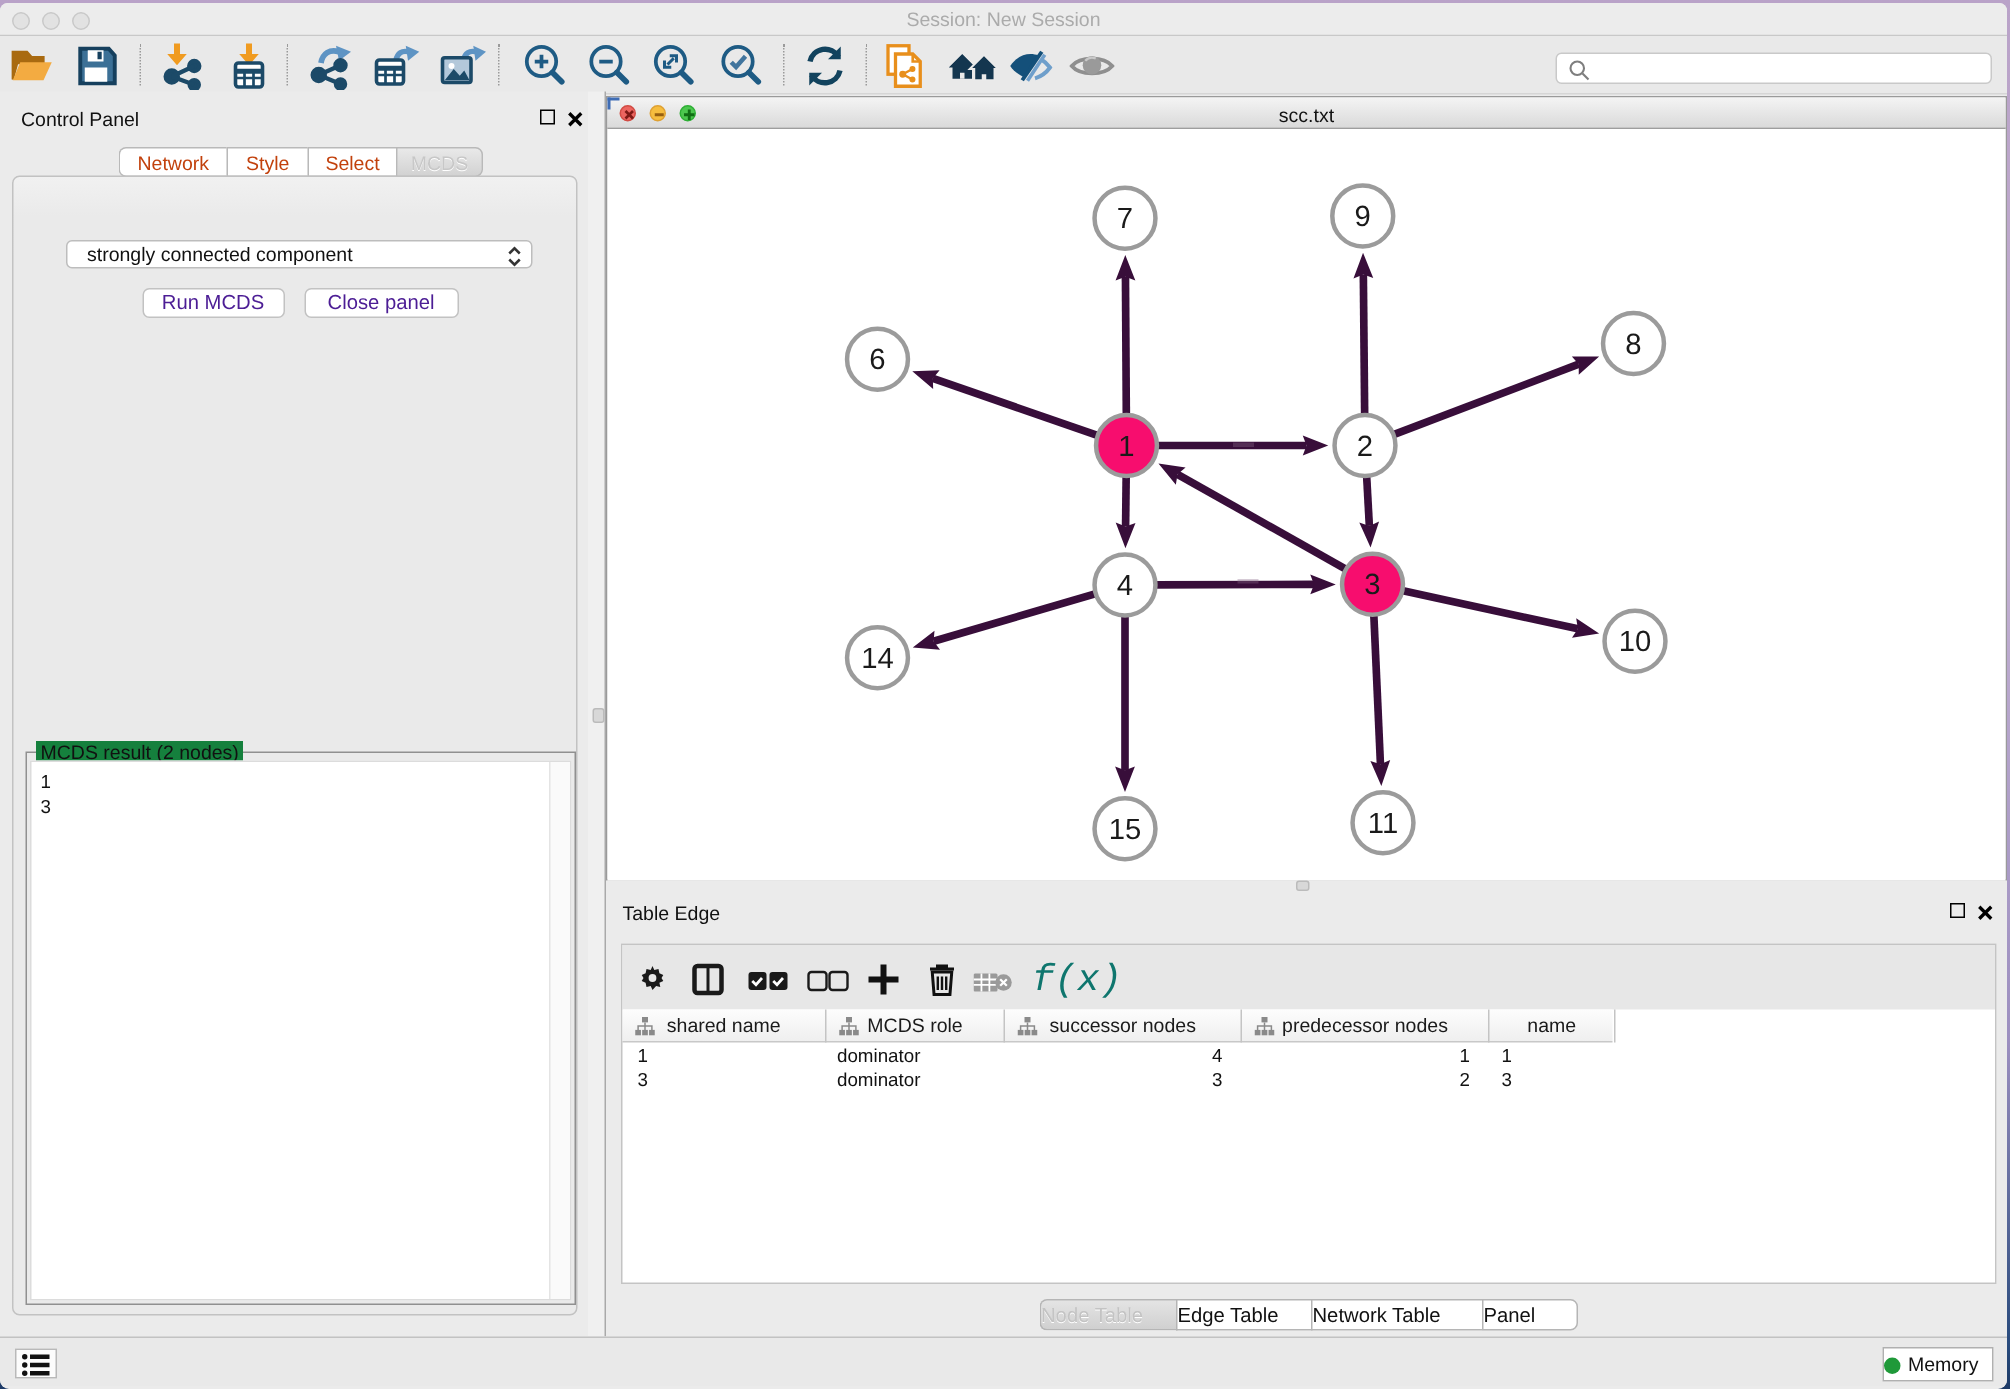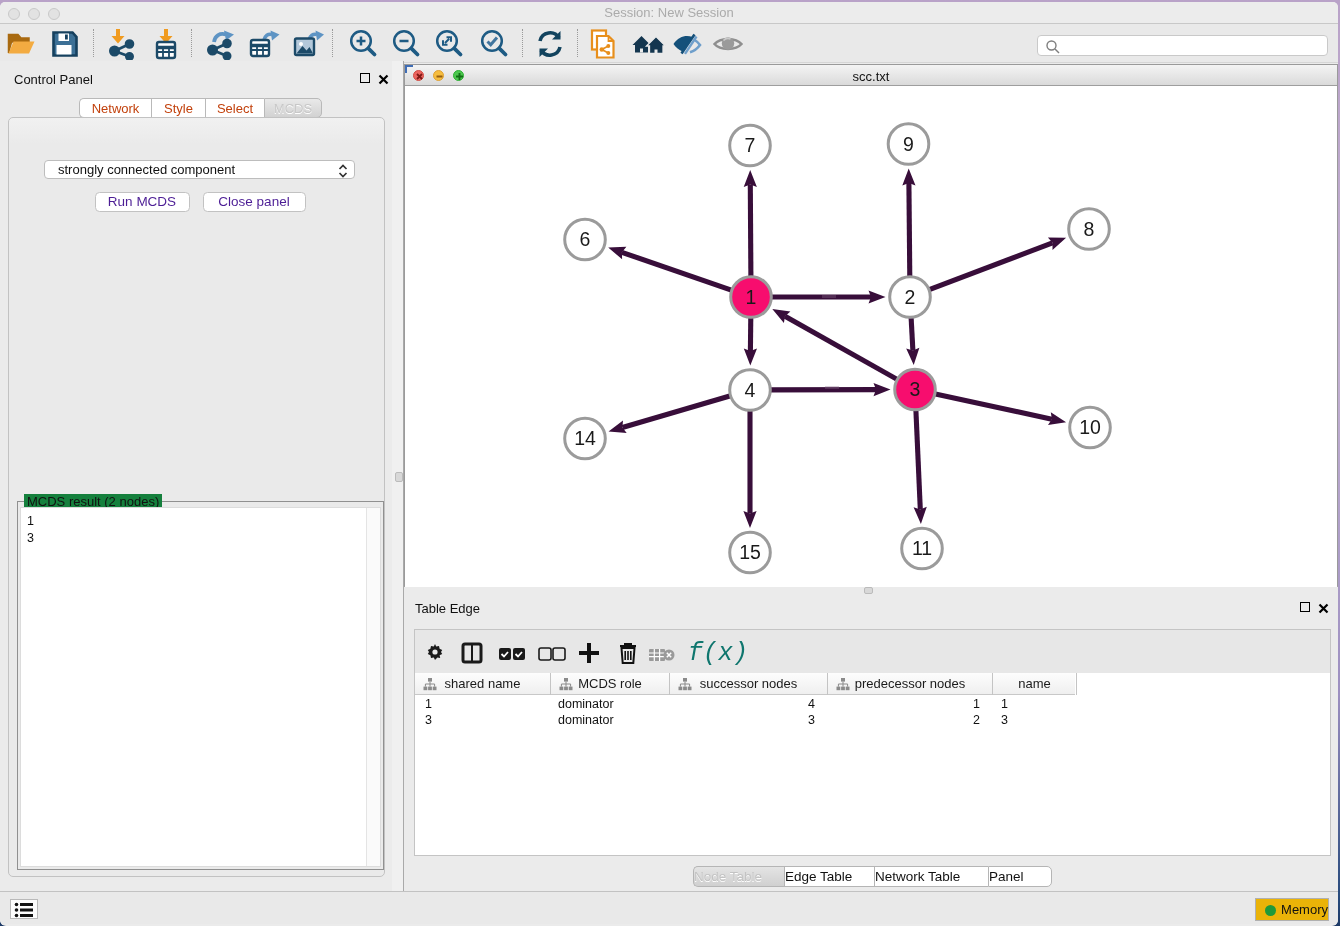--- a/index.html
+++ b/index.html
@@ -62,21 +62,21 @@
 .trow{position:absolute;left:0;width:660px;height:16px;font-size:12.5px;color:#111}
 .trow span{position:absolute;top:1px}
 
 #tp-tabs{position:absolute;left:289px;top:271px;height:21px;display:flex;font-size:13.5px}
 .ttab{border:1px solid #b5b5b5;border-right:none;background:#fff;color:#111;text-align:left;line-height:19px}
 .ttab:last-child{border-right:1px solid #b5b5b5}
 .ttab.sel{background:linear-gradient(180deg,#e4e4e4,#d0d0d0);color:#c3c3c3;text-shadow:0 1px 0 #fff}
 
 #statusbar{position:absolute;left:0;top:889px;width:100%;height:33px;background:#e9e9e9;border-top:1px solid #c2c2c2}
 #sb-listbtn{position:absolute;left:10px;top:7px;width:28px;height:20px;background:#fcfcfc;border:1px solid #b9b9b9;text-align:center;padding-top:2px}
-#sb-mem{position:absolute;left:1255px;top:6px;width:74px;height:23px;background:#eab308;border:1px solid #b0b0b0;font-size:13px;color:#111;text-align:right;line-height:21px}
+#sb-mem{position:absolute;left:1255px;top:6px;width:74px;height:23px;background:#ffffff;border:1px solid #b0b0b0;font-size:13px;color:#111;text-align:left;line-height:21px}
 #mem-dot{display:inline-block;width:11px;height:11px;border-radius:50%;background:#1f9939;margin-right:5px;vertical-align:-1.5px}
 </style></head><body>
 <div id="desk"></div>
 <div id="win">
 <div id="titlebar">
  <div class="tl" style="left:8px"></div>
  <div class="tl" style="left:28px"></div>
  <div class="tl" style="left:48px"></div>
  <div id="title-text">Session: New Session</div>
 </div>

